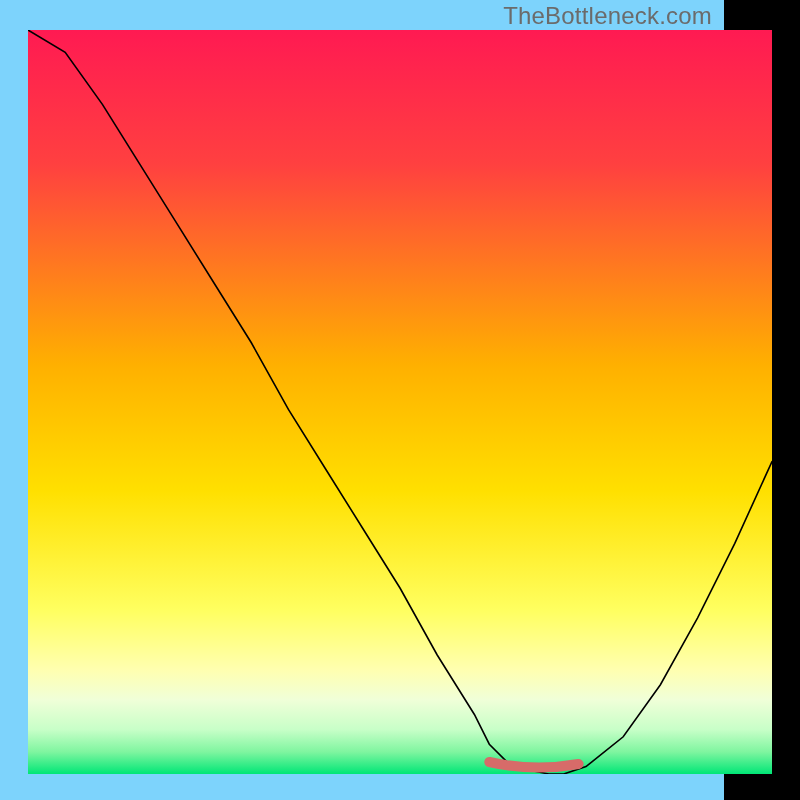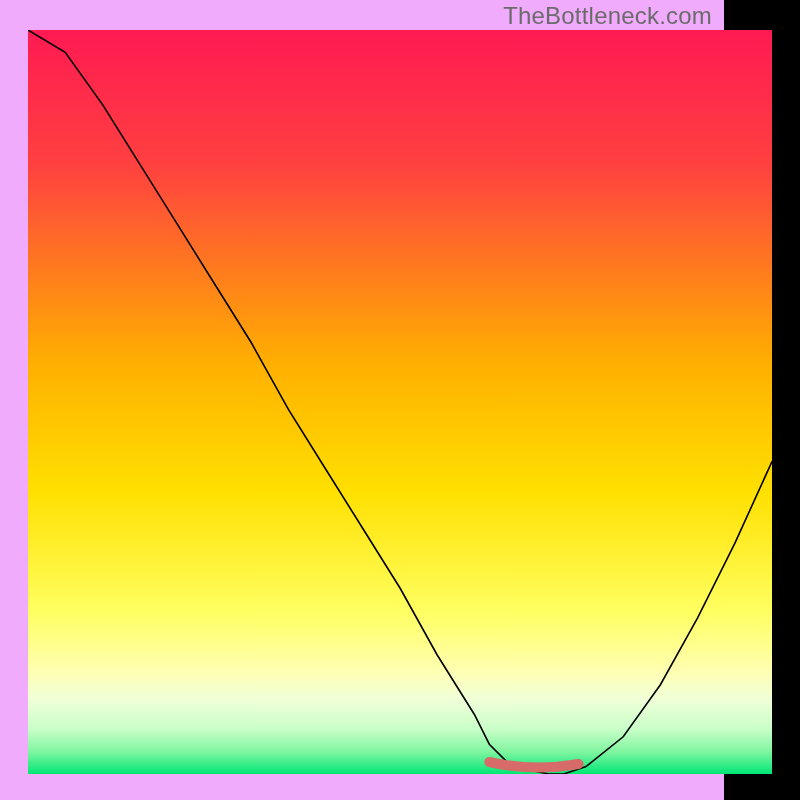--- a/index.html
+++ b/index.html
@@ -7,21 +7,21 @@
     padding: 0;
     width: 800px;
     height: 800px;
     background: #000;
     font-family: Arial, Helvetica, sans-serif;
   }
   .frame {
     position: relative;
     width: 724px;
     height: 800px;
-    background: #f0abfc;
+    background: #7dd3fc;
   }
   .attribution {
     position: absolute;
     top: 2px;
     right: 12px;
     color: #6b6b6b;
     font-size: 24px;
     letter-spacing: 0.2px;
   }
   .plot {

